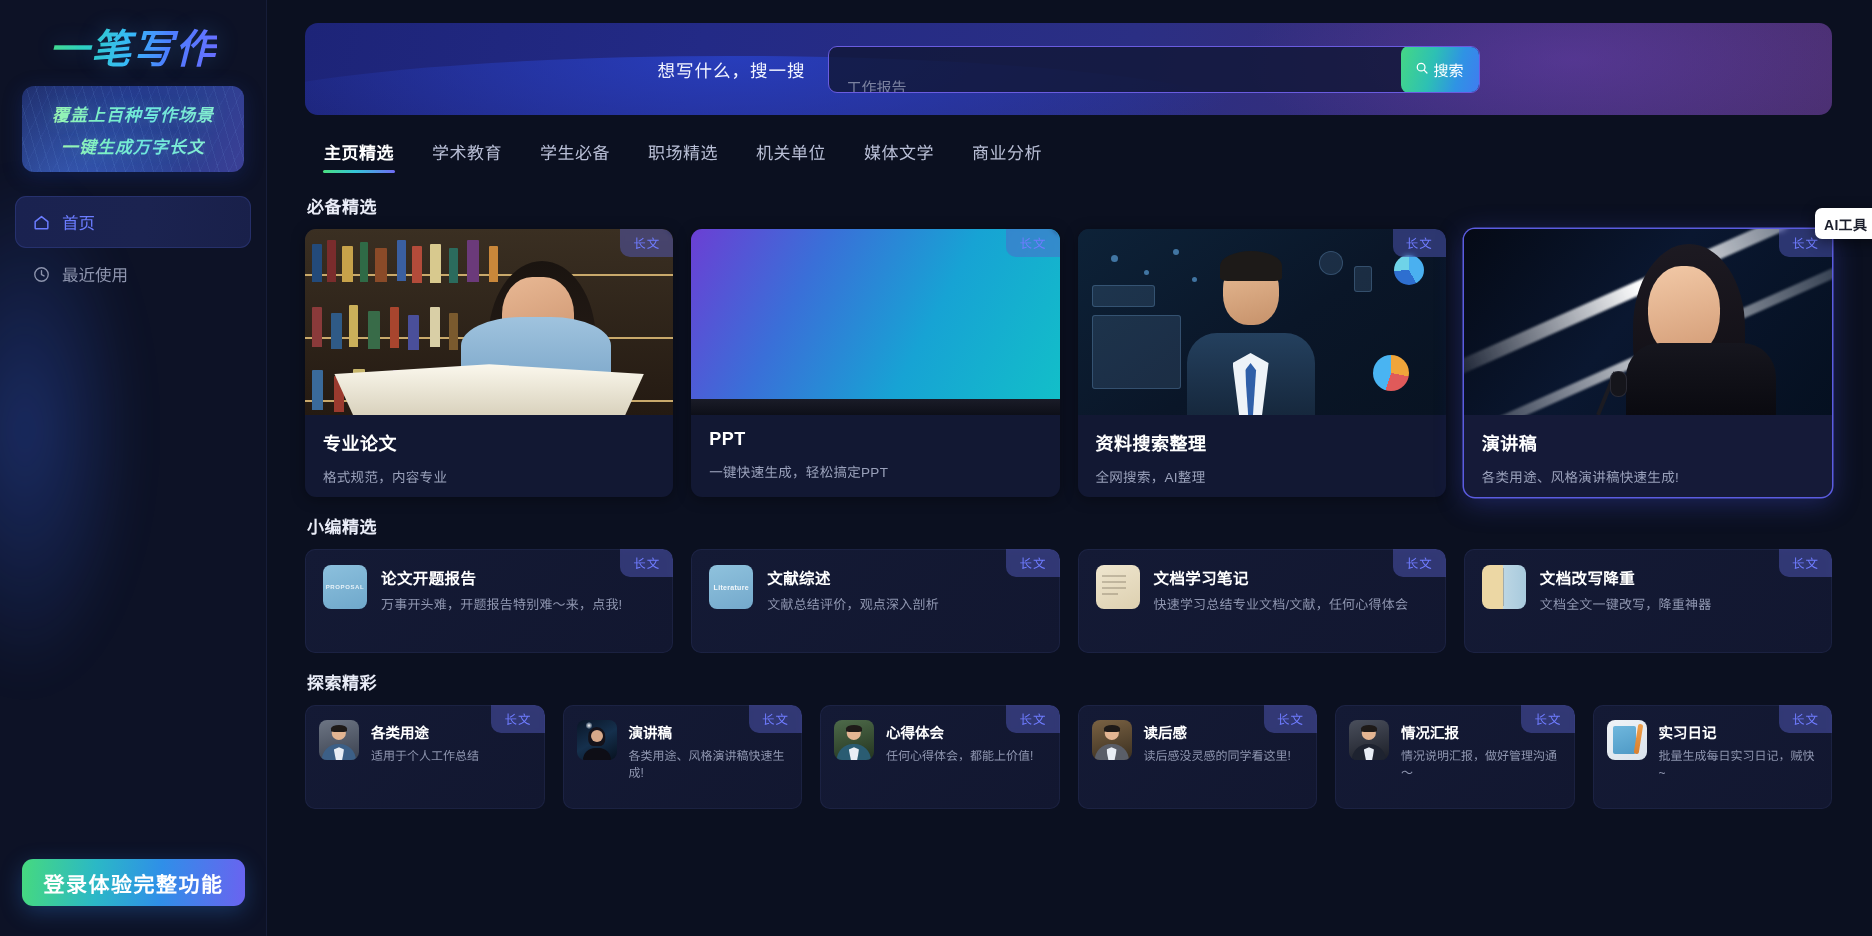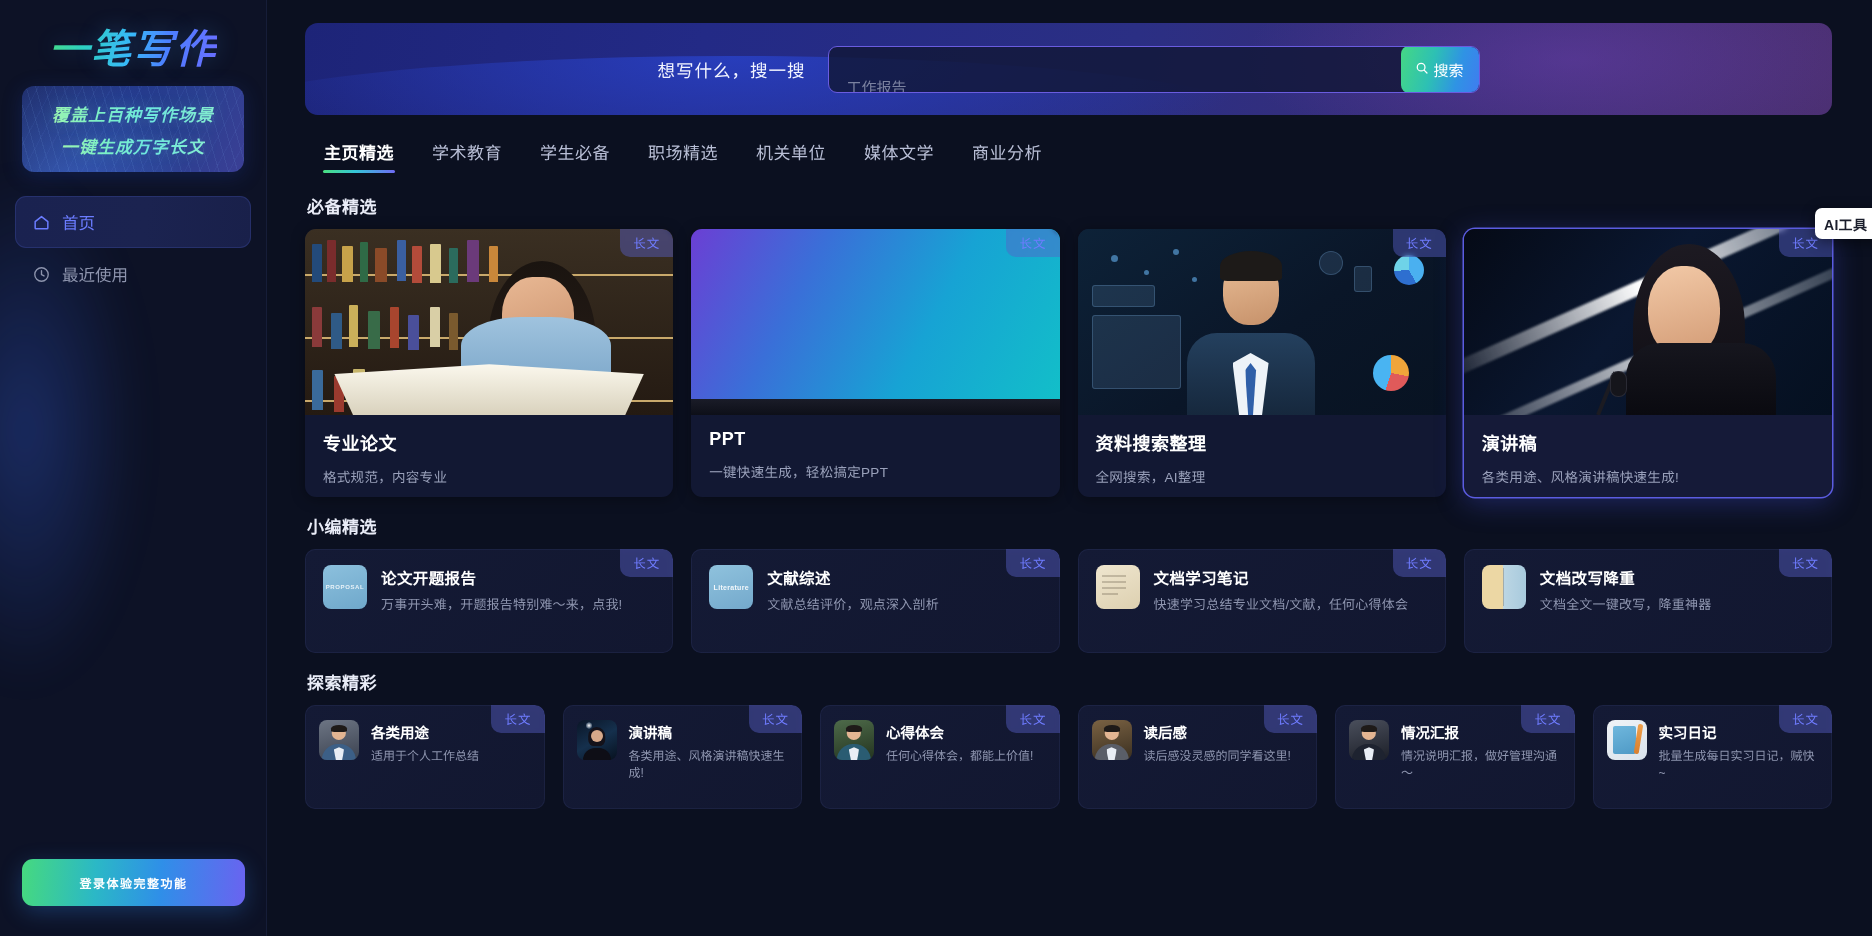--- a/index.html
+++ b/index.html
@@ -118,21 +118,21 @@
   .nav-item .nav-ico { width: 19px; height: 19px; display: block; flex: 0 0 19px; }
 
   .login-btn {
     position: absolute;
     left: 22px; bottom: 30px;
     width: 223px; height: 47px;
     border: none;
     border-radius: 11px;
     background: linear-gradient(94deg, #46d97f 0%, #2bb8c6 33%, #2f8fe8 62%, #6a63f0 100%);
     color: #ffffff;
-    font-size: 12px;
+    font-size: 21px;
     font-weight: 700;
     letter-spacing: 1.5px;
     font-family: inherit;
     cursor: pointer;
     box-shadow: 0 6px 22px rgba(50,130,230,0.30);
   }
 
   
   .main {
     position: relative;

